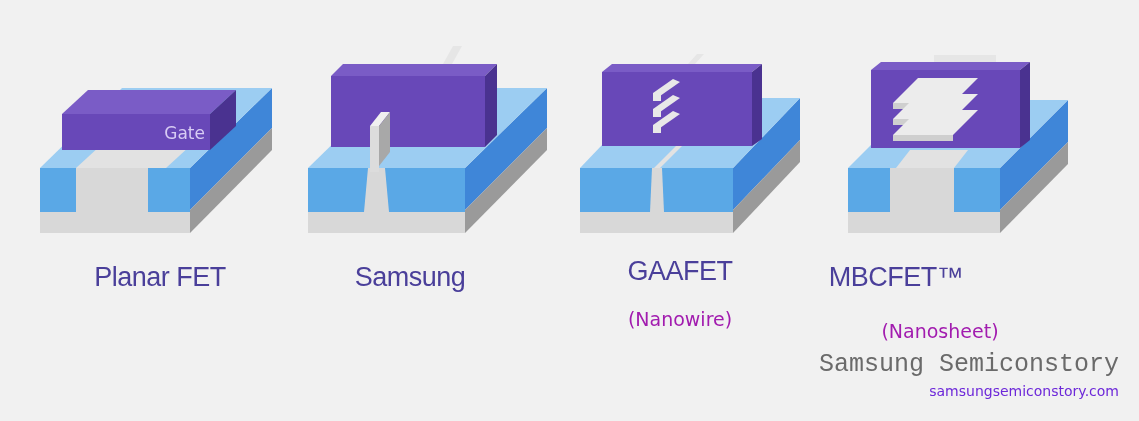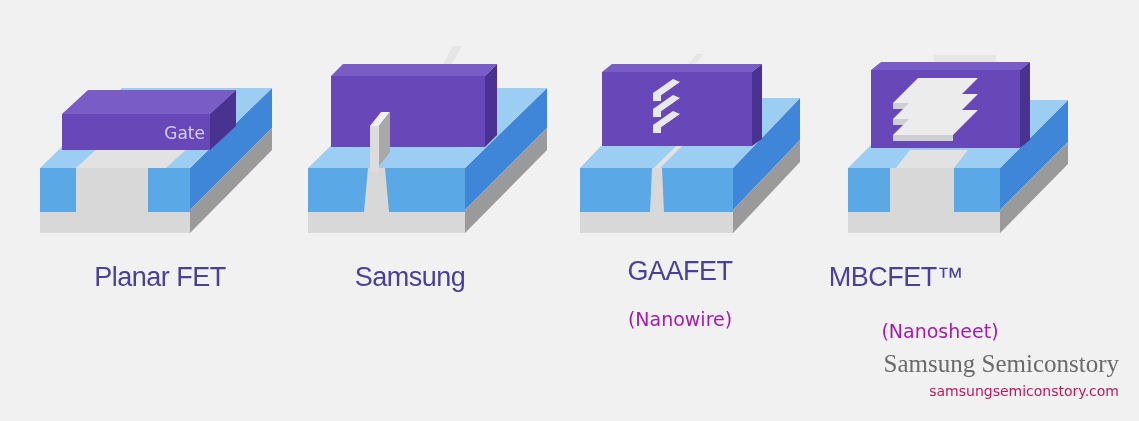--- a/index.html
+++ b/index.html
@@ -1,21 +1,21 @@
 <!DOCTYPE html>
 <html><head>
 <meta charset="utf-8">
 <style>
   html,body{margin:0;padding:0;}
   body{width:1139px;height:421px;background:#f1f1f1;position:relative;overflow:hidden;font-family:"DejaVu Sans",sans-serif;}
   svg.fig{position:absolute;left:0;top:0;}
   .label{position:absolute;color:#4a3f9a;font-weight:normal;font-size:27px;letter-spacing:-0.5px;text-align:center;font-family:"Liberation Sans",sans-serif;}
   .sub{position:absolute;color:#a21caf;font-size:19px;text-align:center;font-family:"DejaVu Sans",sans-serif;}
-  .brand{position:absolute;right:20px;top:350px;color:#6a6a6a;font-size:25px;font-family:Liberation Serif, serif;text-align:center;}
-  .url{position:absolute;right:20px;top:383px;color:#be185d;font-size:14px;font-family:"DejaVu Sans",sans-serif;text-align:right;}
+  .brand{position:absolute;right:20px;top:350px;color:#6a6a6a;font-size:25px;font-family:Liberation Mono, monospace;text-align:center;}
+  .url{position:absolute;right:20px;top:383px;color:#6d28d9;font-size:14px;font-family:"DejaVu Sans",sans-serif;text-align:right;}
 </style>
 </head>
 <body>
 
 <svg class="fig" width="1139" height="421" viewBox="0 0 1139 421">
 
   <g>
 
     <polygon points="190,168 272,88 272,128 190,210" fill="#3f86d8"></polygon>
     <polygon points="190,210 272,128 272,150 190,233" fill="#9a9a9a"></polygon>

